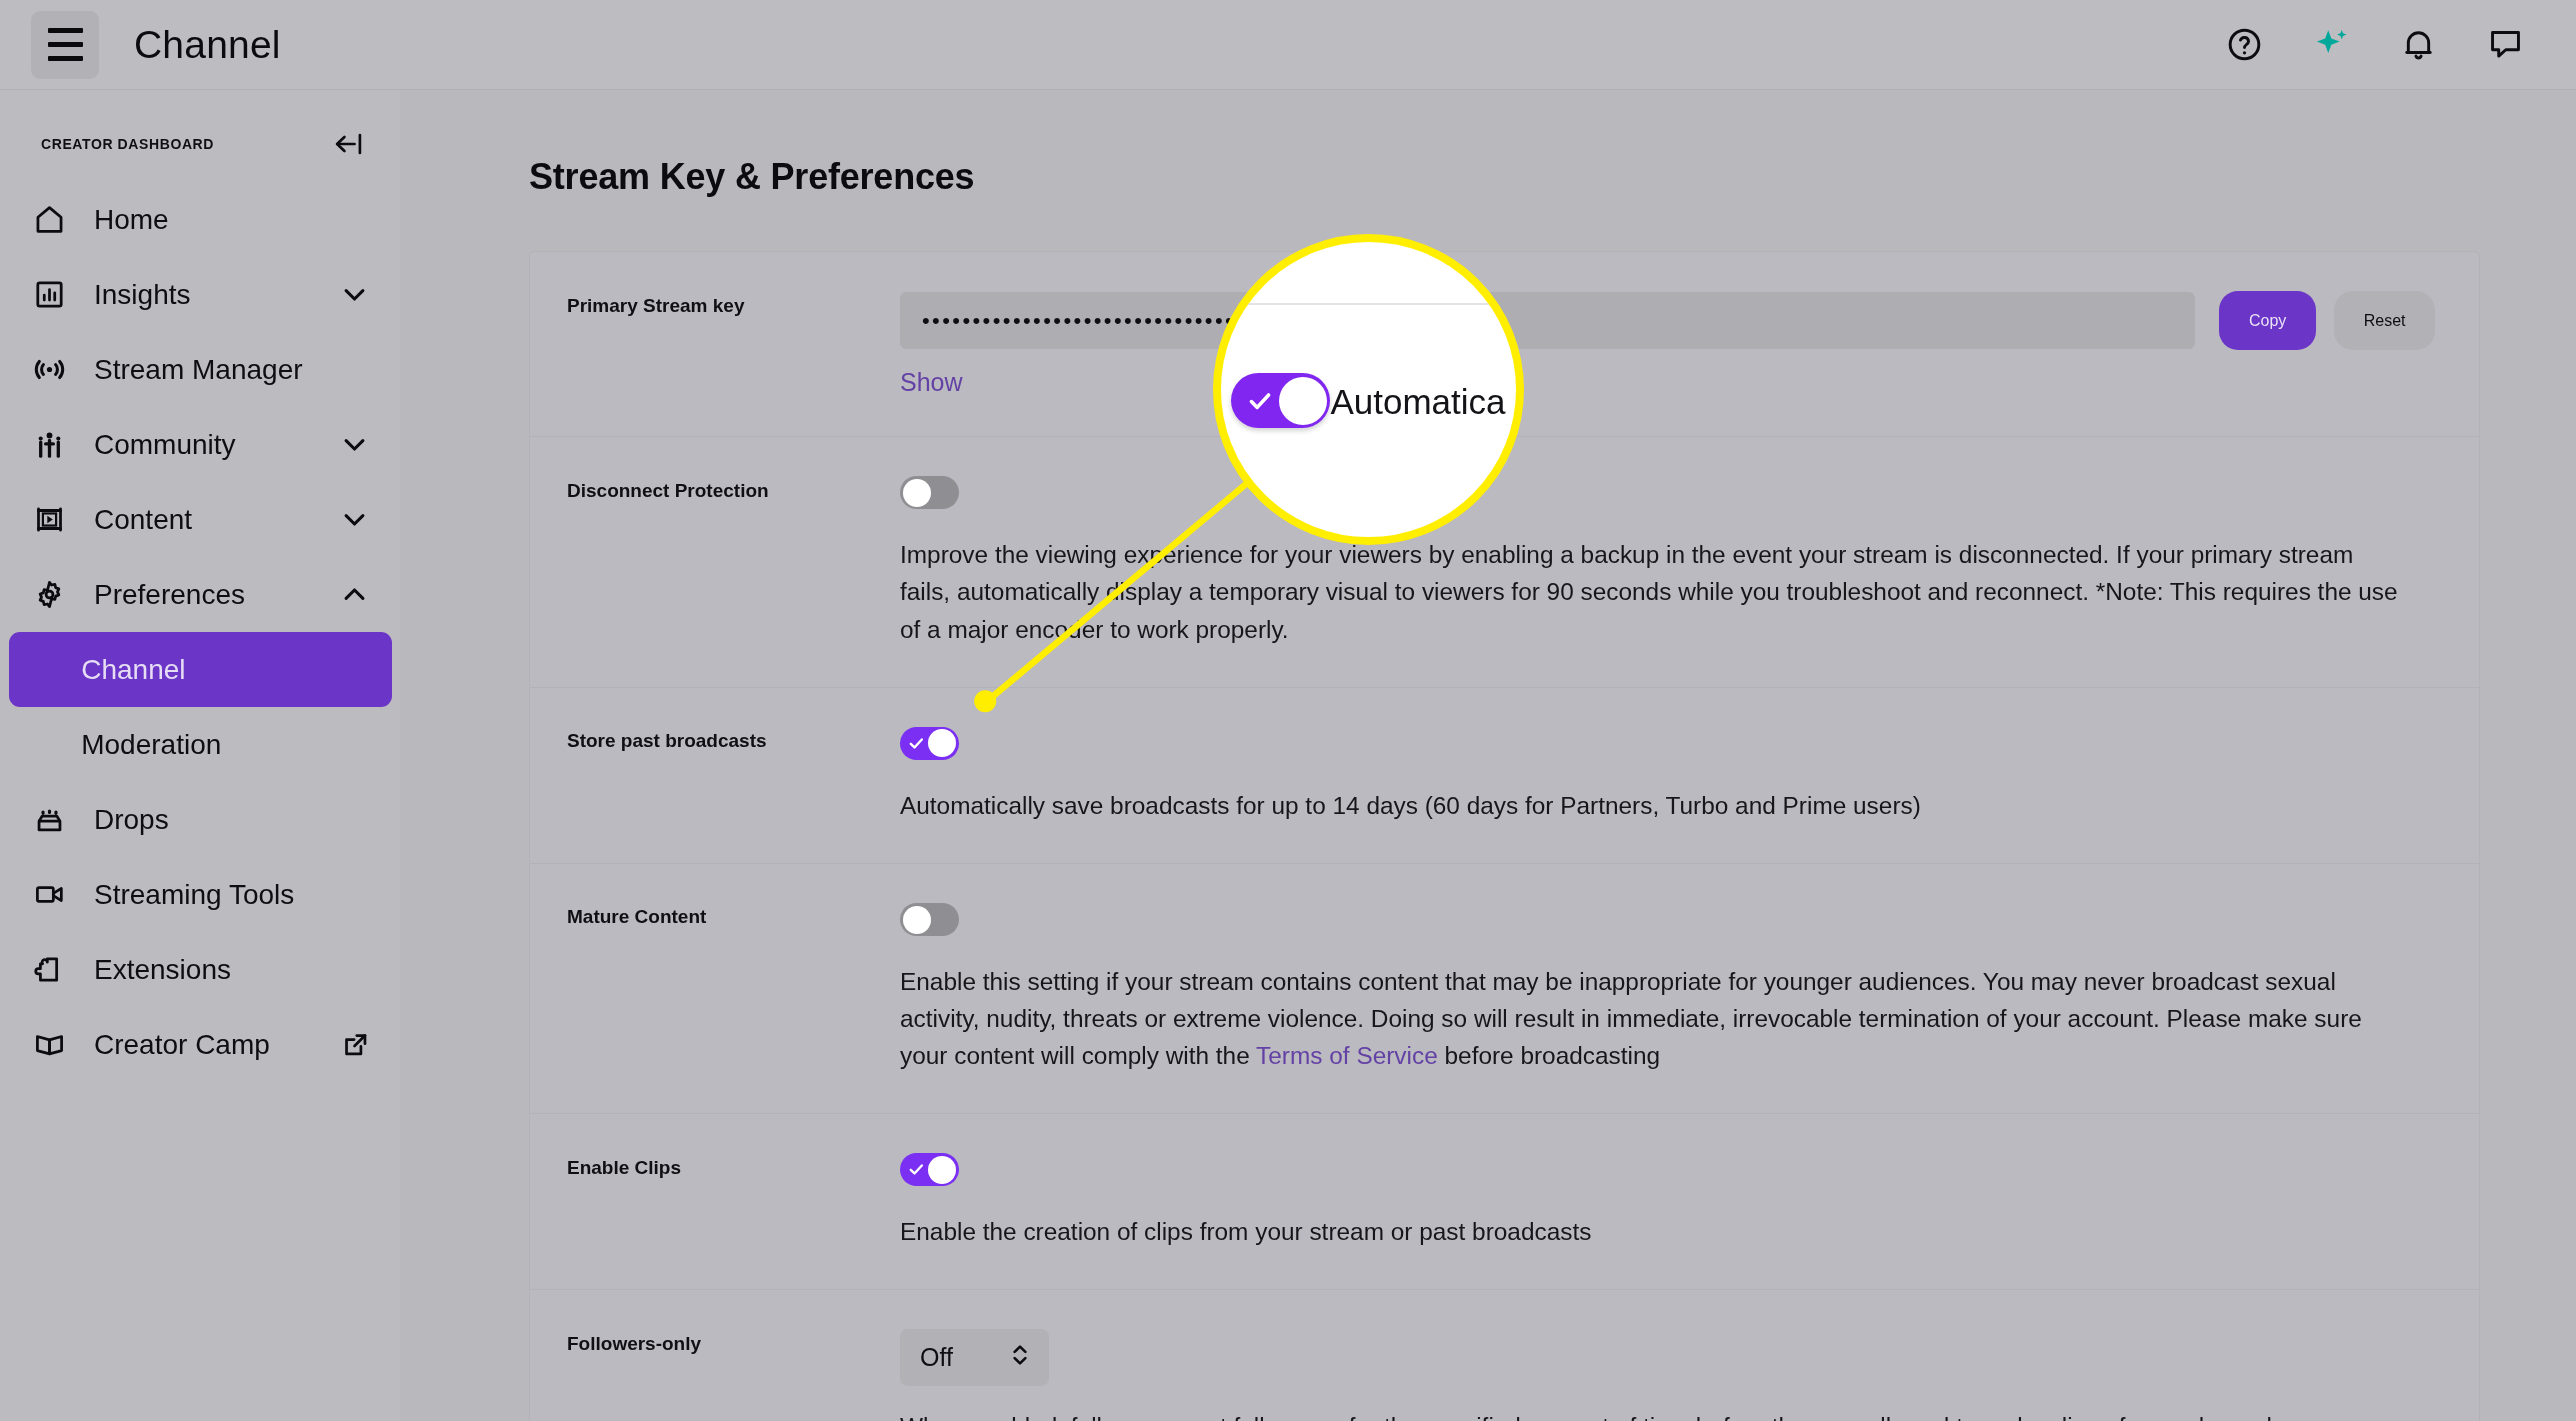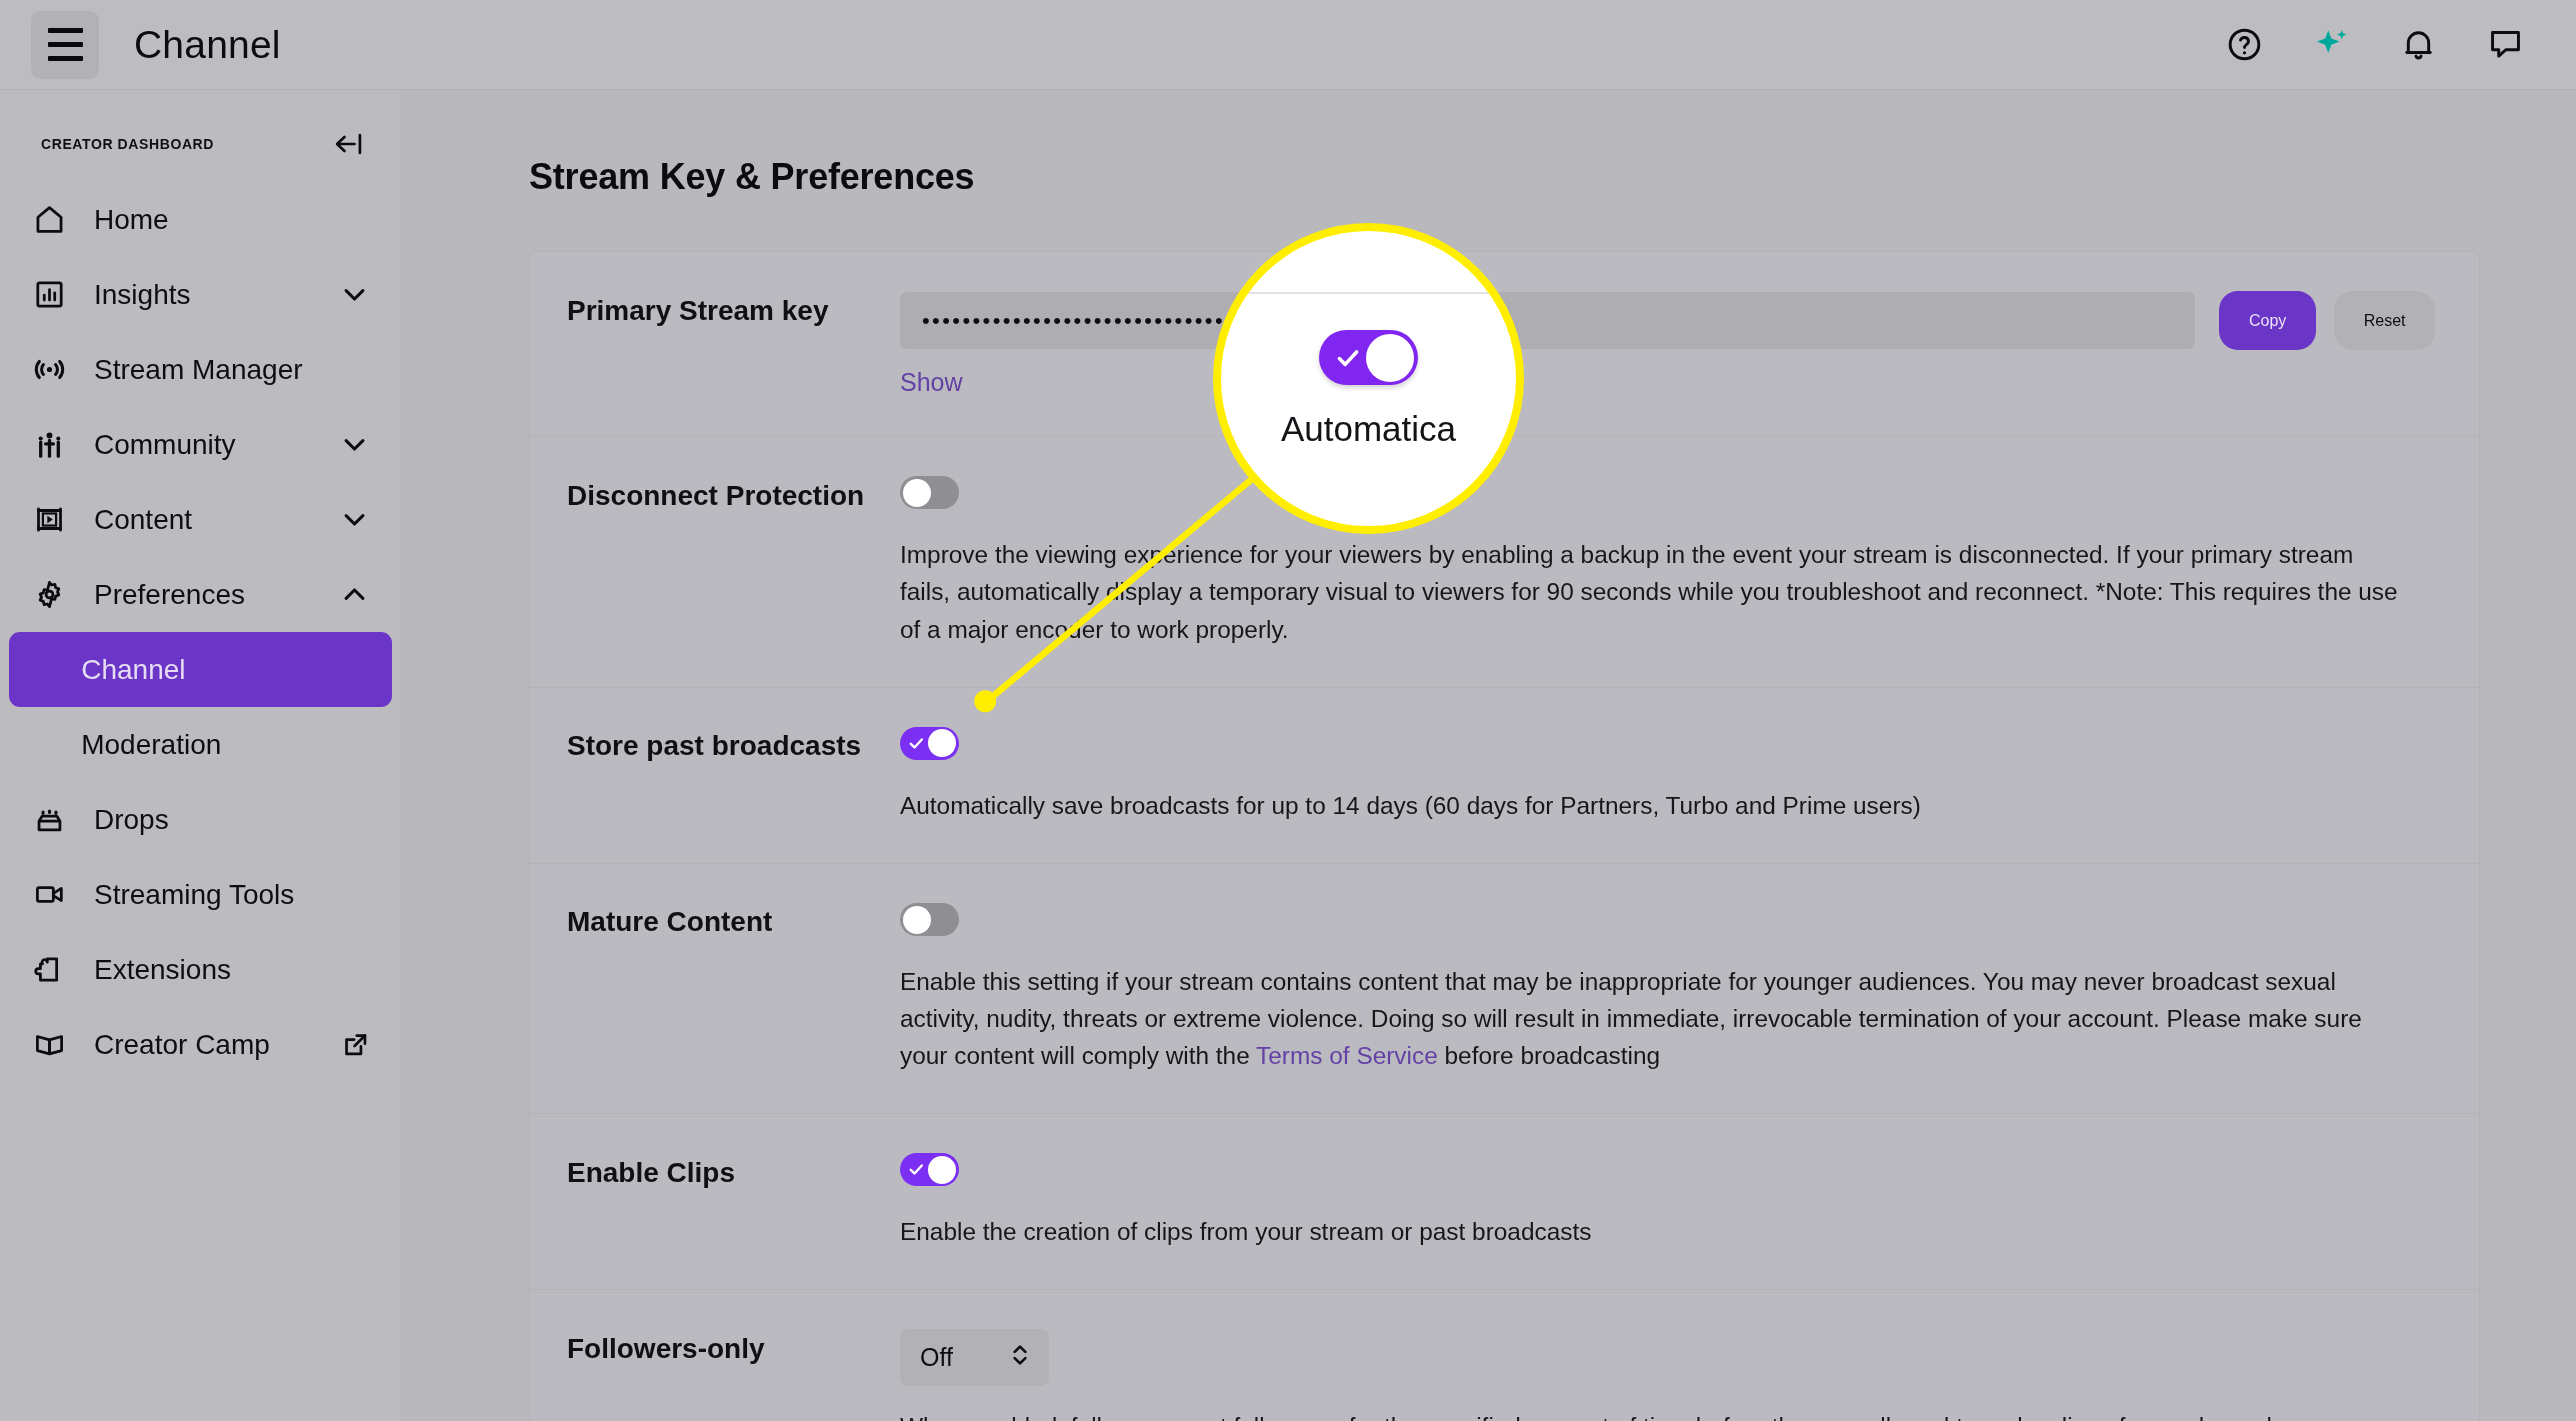--- a/index.html
+++ b/index.html
@@ -178,21 +178,21 @@
   .row {
     display: flex;
     padding: 39px 0 39px 37px;
     border-bottom: 1.8px solid #b3b3b7;
   }
   .row:last-child { border-bottom: none; }
 
   .row-label {
     width: 333px;
     flex: none;
-    font-size: 28px;
+    font-size: 19px;
     font-weight: 700;
     color: #101014;
     padding-top: 3.7px;
   }
 
   .row-body { flex: 1; padding-right: 44px; }
 
   .row-desc {
     font-size: 24.4px;
     line-height: 1.52;
@@ -290,29 +290,29 @@
   
   .callout-line {
     position: absolute;
     left: 0; top: 0;
     width: 2576px; height: 1421px;
     pointer-events: none;
   }
   .magnifier {
     position: absolute;
     left: 1213px;
-    top: 223px;
+    top: 234px;
     width: 311px;
     height: 311px;
     border-radius: 50%;
     background: #ffffff;
     border: 8.3px solid #ffee00;
     overflow: hidden;
     display: flex;
-    flex-direction: column;
+    flex-direction: row;
     align-items: center;
     justify-content: center;
   }
   .mag-divider {
     position: absolute;
     top: 61px; left: 0; right: 0;
     height: 1.8px;
     background: #e3e3e6;
   }
   .mag-toggle {

